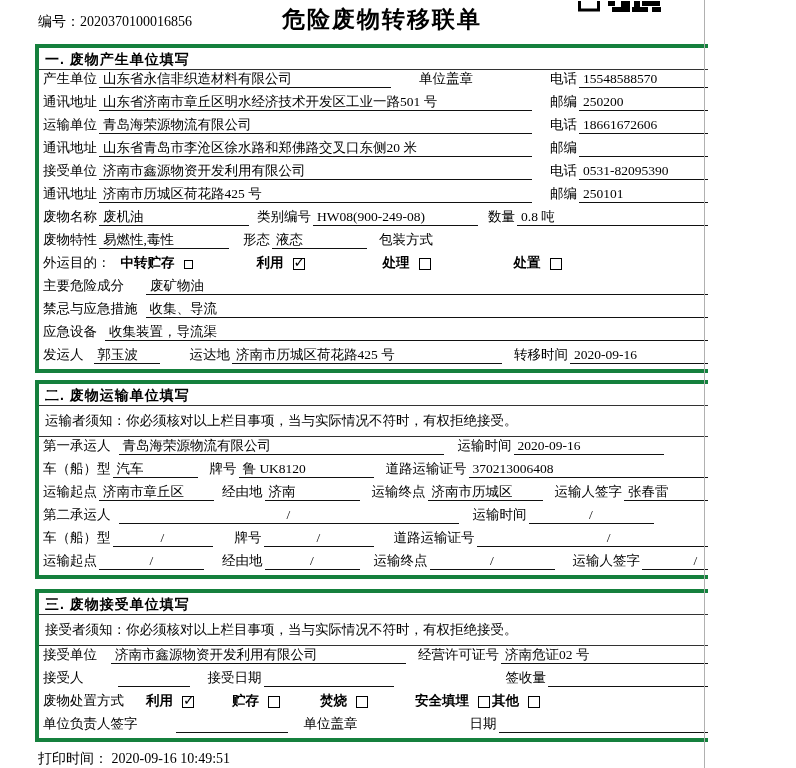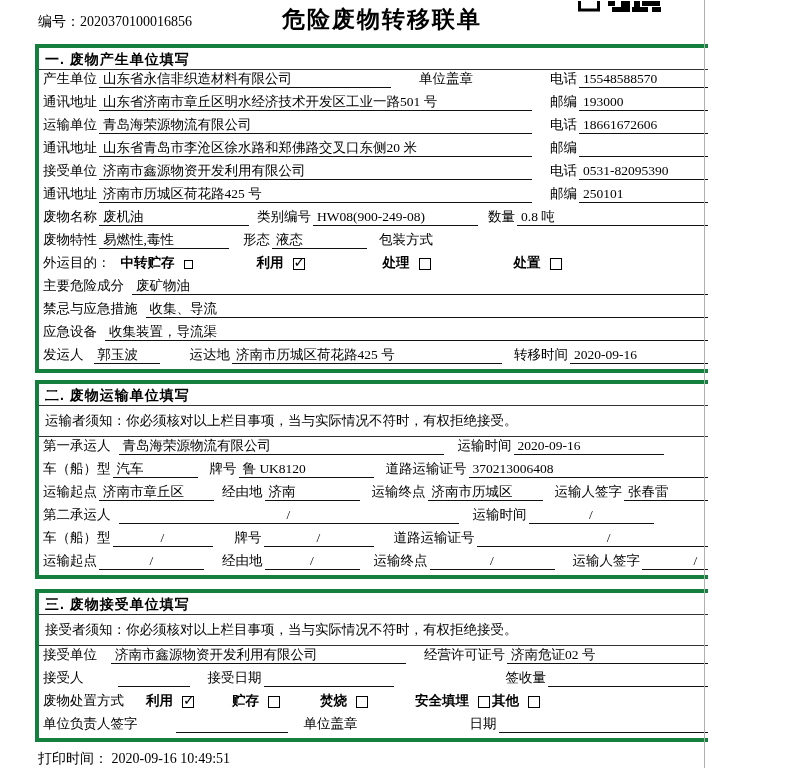--- a/index.html
+++ b/index.html
@@ -78,21 +78,21 @@
         <span class="val" style="width:292px">山东省永信非织造材料有限公司</span>
         <span class="lbl" style="margin-left:26px">单位盖章</span>
         <span class="lbl rpush">电话</span>
         <span class="val rval">15548588570</span>
       </div>
 
       <div class="row">
         <span class="lbl">通讯地址</span>
         <span class="val fill" style="margin-right:16px">山东省济南市章丘区明水经济技术开发区工业一路501 号</span>
         <span class="lbl">邮编</span>
-        <span class="val rval">193000</span>
+        <span class="val rval">250200</span>
       </div>
 
       <div class="row">
         <span class="lbl">运输单位</span>
         <span class="val fill" style="margin-right:16px">青岛海荣源物流有限公司</span>
         <span class="lbl">电话</span>
         <span class="val rval">18661672606</span>
       </div>
 
       <div class="row">
@@ -148,21 +148,21 @@
           <span class="cb"></span>
         </span>
         <span class="cbg" style="margin-left:81px">
           <span class="lbl">处置</span>
           <span class="cb"></span>
         </span>
       </div>
 
       <div class="row">
         <span class="lbl">主要危险成分</span>
-        <span class="val fill" style="margin-left:6px">废矿物油</span>
+        <span class="val fill" style="margin-left:20px">废矿物油</span>
       </div>
 
       <div class="row">
         <span class="lbl">禁忌与应急措施</span>
         <span class="val fill" style="margin-left:6px">收集、导流</span>
       </div>
 
       <div class="row">
         <span class="lbl">应急设备</span>
         <span class="val fill" style="margin-left:6px">收集装置，导流渠</span>
@@ -245,21 +245,21 @@
       <div class="section-title">三. 废物接受单位填写</div>
 
       <div class="notice">
         <span>接受者须知：</span>
         <span>你必须核对以上栏目事项，当与实际情况不符时，有权拒绝接受。</span>
       </div>
 
       <div class="row">
         <span class="lbl">接受单位</span>
         <span class="val" style="width:295px;margin-left:12px">济南市鑫源物资开发利用有限公司</span>
-        <span class="lbl" style="margin-left:16px">经营许可证号</span>
+        <span class="lbl" style="margin-left:10px">经营许可证号</span>
         <span class="val fill" style="margin-right:14px">济南危证02 号</span>
       </div>
 
       <div class="row">
         <span class="lbl">接受人</span>
         <span class="val" style="width:72px;margin-left:32px"></span>
         <span class="lbl" style="margin-left:16px">接受日期</span>
         <span class="val" style="width:130px"></span>
         <span class="lbl" style="margin-left:110px">签收量</span>
         <span class="val fill" style="margin-right:26px"></span>

